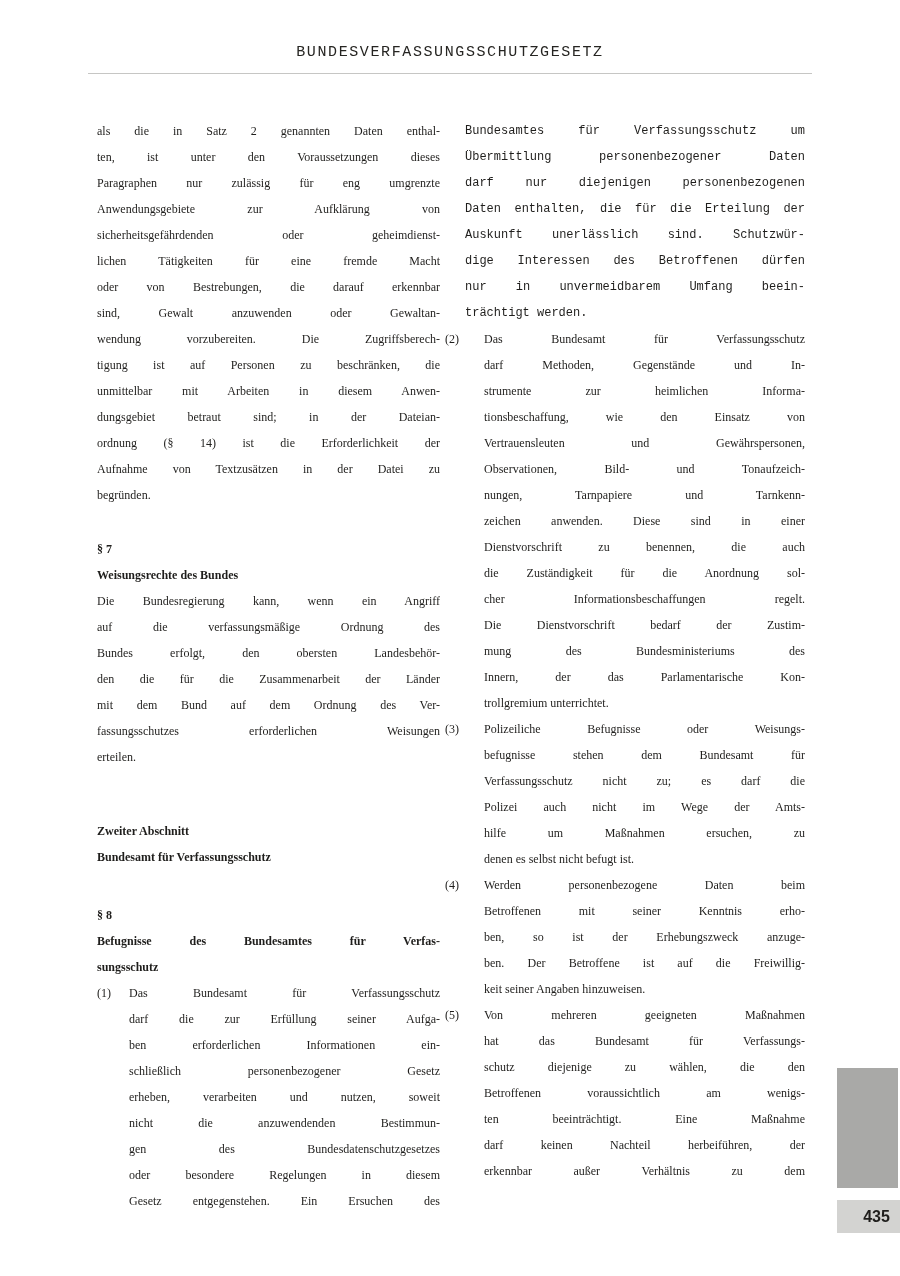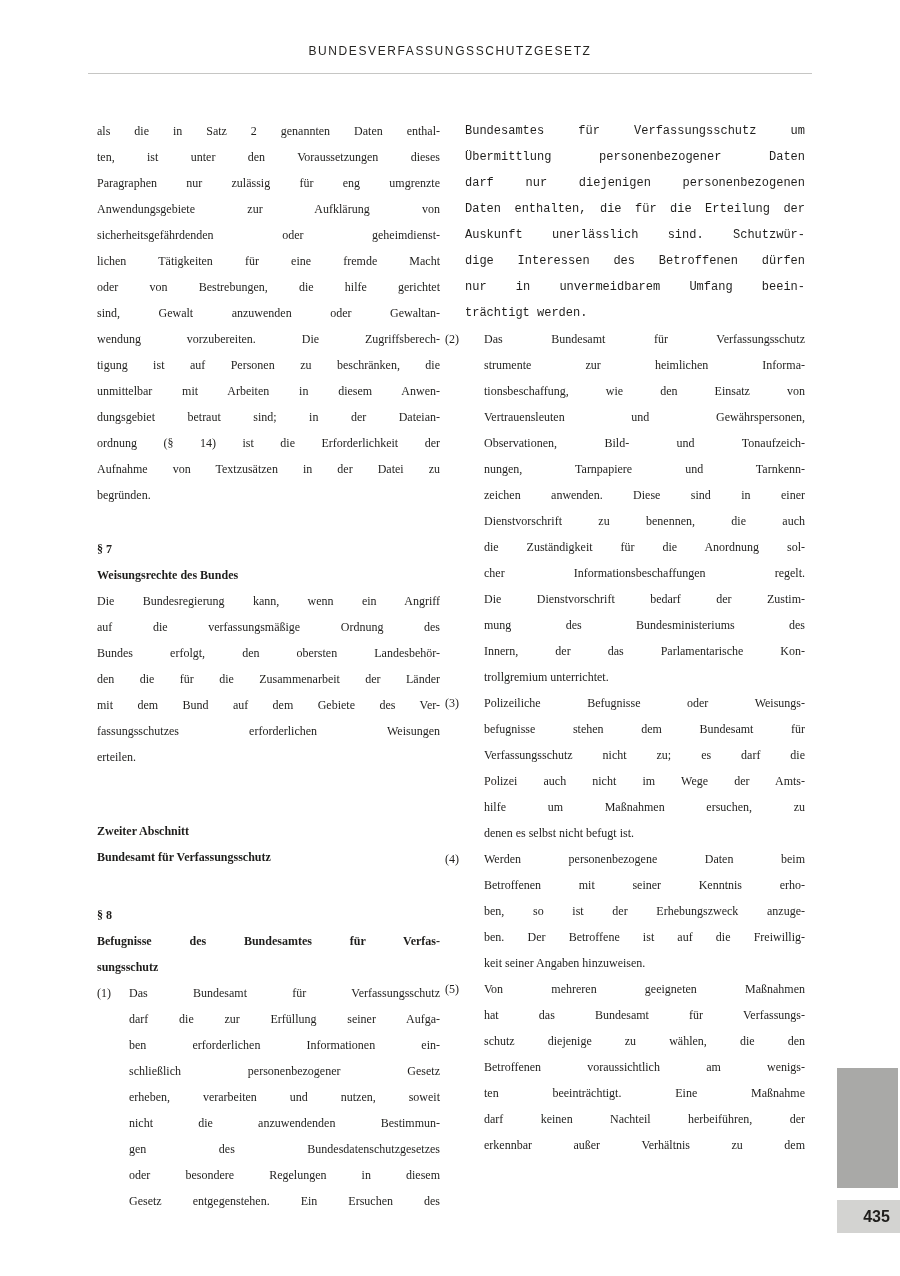--- a/index.html
+++ b/index.html
@@ -7,22 +7,22 @@
     position:relative;
     width:900px;height:1276px;
     background:#ffffff;
     color:#1f1e1c;
     font-family:"Liberation Serif", serif;
     overflow:hidden;
   }
   .header-title{
     position:absolute;top:44px;left:0;right:0;
     text-align:center;
-    font-family:Liberation Sans, sans-serif;
-    font-size:12px;
+    font-family:Liberation Mono, monospace;
+    font-size:15px;
     letter-spacing:1.6px;
     color:#262522;
   }
   .header-rule{
     position:absolute;top:73px;left:88px;width:724px;
     border-top:1px solid #c6c6c4;
   }
   .col{
     position:absolute;top:118px;
     font-size:12px;line-height:26px;
@@ -64,40 +64,40 @@
 
   <div class="col col-left">
 
     <div>
         <div class="ln jfull">als die in Satz 2 genannten Daten enthal-</div>
         <div class="ln jfull">ten, ist unter den Voraussetzungen dieses</div>
         <div class="ln jfull">Paragraphen nur zulässig für eng umgrenzte</div>
         <div class="ln jfull">Anwendungsgebiete zur Aufklärung von</div>
         <div class="ln jfull">sicherheitsgefährdenden oder geheimdienst-</div>
         <div class="ln jfull">lichen Tätigkeiten für eine fremde Macht</div>
-        <div class="ln jfull">oder von Bestrebungen, die hilfe gerichtet</div>
+        <div class="ln jfull">oder von Bestrebungen, die darauf erkennbar</div>
         <div class="ln jfull">sind, Gewalt anzuwenden oder Gewaltan-</div>
         <div class="ln jfull">wendung vorzubereiten. Die Zugriffsberech-</div>
         <div class="ln jfull">tigung ist auf Personen zu beschränken, die</div>
         <div class="ln jfull">unmittelbar mit Arbeiten in diesem Anwen-</div>
         <div class="ln jfull">dungsgebiet betraut sind; in der Dateian-</div>
         <div class="ln jfull">ordnung (§ 14) ist die Erforderlichkeit der</div>
         <div class="ln jfull">Aufnahme von Textzusätzen in der Datei zu</div>
         <div class="ln">begründen.</div>
       </div>
 
     <div class="sec7">
       <div class="ln b">§ 7</div>
       <div class="ln b">Weisungsrechte des Bundes</div>
       <div>
           <div class="ln jfull">Die Bundesregierung kann, wenn ein Angriff</div>
           <div class="ln jfull">auf die verfassungsmäßige Ordnung des</div>
           <div class="ln jfull">Bundes erfolgt, den obersten Landesbehör-</div>
           <div class="ln jfull">den die für die Zusammenarbeit der Länder</div>
-          <div class="ln jfull">mit dem Bund auf dem Gebiete des Ver-</div>
+          <div class="ln jfull">mit dem Bund auf dem Ordnung des Ver-</div>
           <div class="ln jfull">fassungsschutzes erforderlichen Weisungen</div>
           <div class="ln">erteilen.</div>
         </div>
     </div>
 
     <div class="part-heading b">
       <div class="ln">Zweiter Abschnitt</div>
       <div class="ln">Bundesamt für Verfassungsschutz</div>
     </div>
 
@@ -135,20 +135,21 @@
         <div class="ln jfull">Auskunft unerlässlich sind. Schutzwür-</div>
         <div class="ln jfull">dige Interessen des Betroffenen dürfen</div>
         <div class="ln jfull">nur in unvermeidbarem Umfang beein-</div>
         <div class="ln">trächtigt werden.</div>
       </div>
 
     <div class="item">
       <span class="marker">(2)</span>
       <div>
           <div class="ln jfull">Das Bundesamt für Verfassungsschutz</div>
+          <div class="ln jfull">darf Methoden, Gegenstände und In-</div>
           <div class="ln jfull">strumente zur heimlichen Informa-</div>
           <div class="ln jfull">tionsbeschaffung, wie den Einsatz von</div>
           <div class="ln jfull">Vertrauensleuten und Gewährspersonen,</div>
           <div class="ln jfull">Observationen, Bild- und Tonaufzeich-</div>
           <div class="ln jfull">nungen, Tarnpapiere und Tarnkenn-</div>
           <div class="ln jfull">zeichen anwenden. Diese sind in einer</div>
           <div class="ln jfull">Dienstvorschrift zu benennen, die auch</div>
           <div class="ln jfull">die Zuständigkeit für die Anordnung sol-</div>
           <div class="ln jfull">cher Informationsbeschaffungen regelt.</div>
           <div class="ln jfull">Die Dienstvorschrift bedarf der Zustim-</div>

